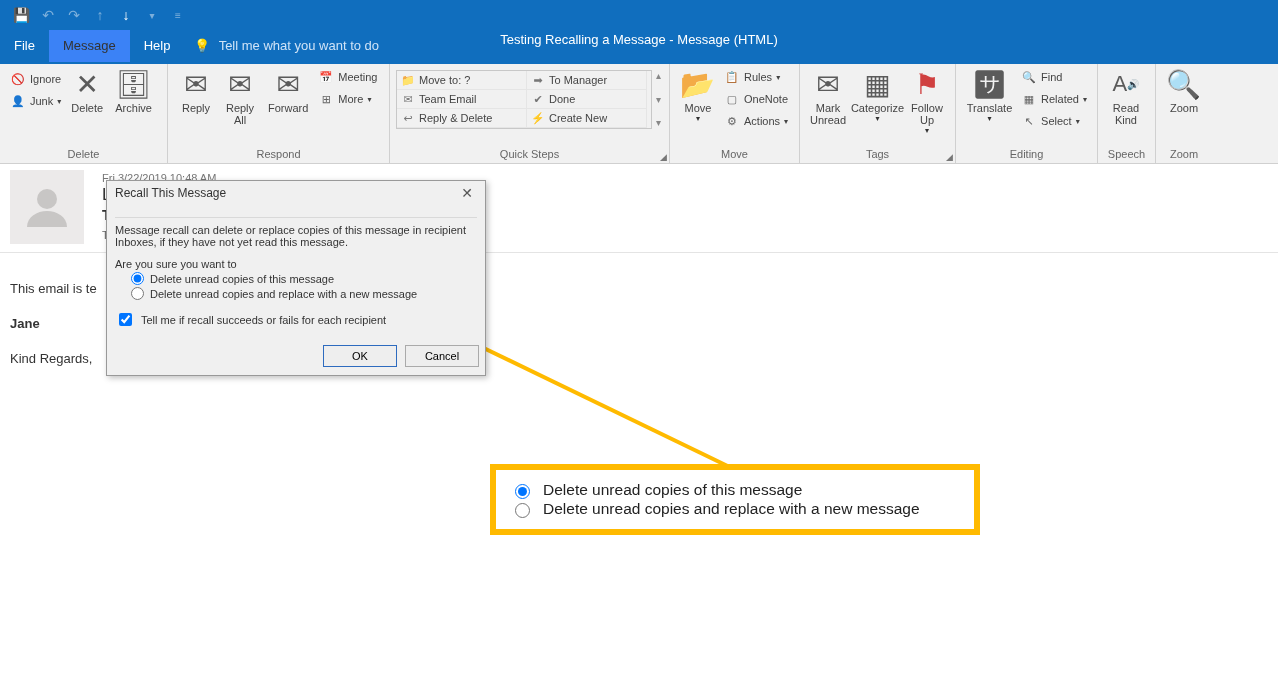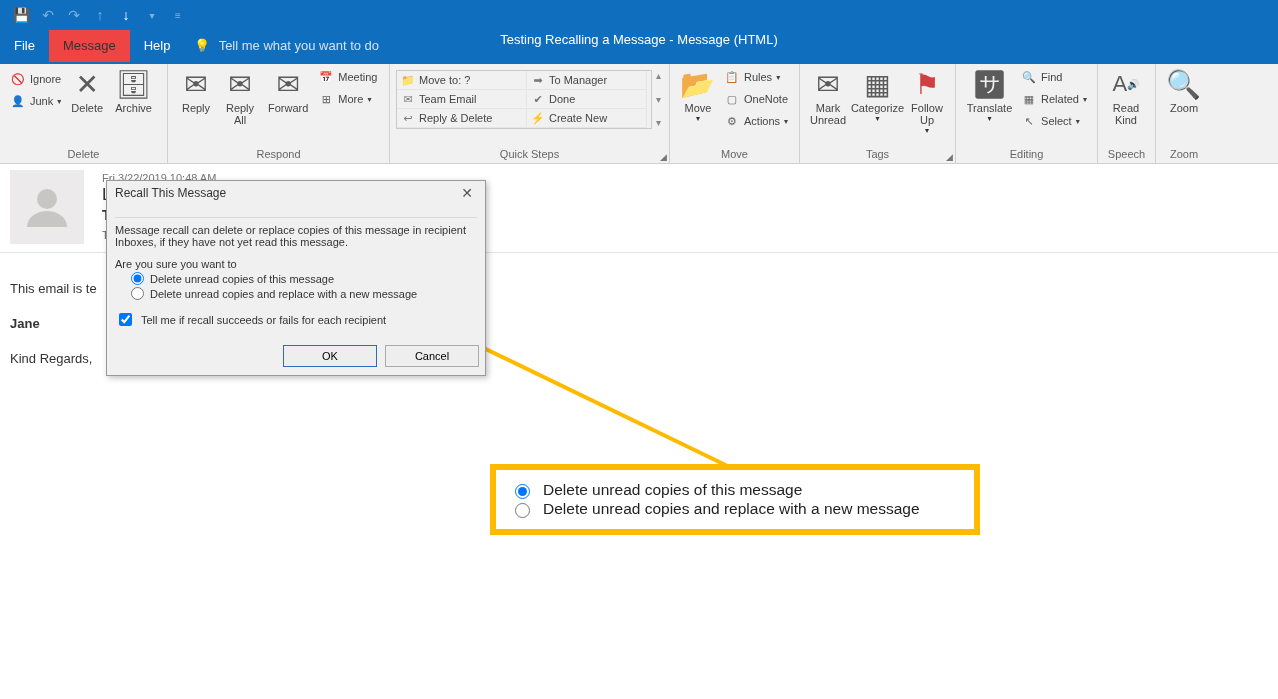--- a/index.html
+++ b/index.html
@@ -4,21 +4,21 @@
 <style>
   * { box-sizing: border-box; font-family: "Segoe UI", Tahoma, sans-serif; }
   body { margin:0; padding:0; width:1278px; height:699px; background:#fff; overflow:hidden; font-size:12px; color:#333;}
   .titlebar { background:#106ebe; height:30px; display:flex; align-items:center; position:relative;}
   .qat { display:flex; align-items:center; gap:10px; padding-left:14px;}
   .qat .ico { width:16px; height:16px; display:inline-flex; align-items:center; justify-content:center; color:#fff; font-size:14px;}
   .qat .ico.dim { opacity:0.45;}
   .titlebar .title { position:absolute; left:50%; transform:translateX(-50%); color:#fff; font-size:13px; white-space:nowrap;margin-top:48px;}
   .menubar { background:#106ebe; height:34px; display:flex; align-items:flex-start;}
   .menubar .tab { padding:8px 14px 9px; color:#fff; font-size:13px; cursor:pointer;}
-  .menubar .tab.active { background:#ef4444; color:#333;}
+  .menubar .tab.active { background:#3b82f6; color:#333;}
   .menubar .tell { display:flex; align-items:center; color:#cfe3f7; font-size:13px; padding:8px 10px;}
   .ribbon { background:#f1f1f1; border-bottom:1px solid #d0d0d0; height:100px; display:flex; }
   .group { border-right:1px solid #d0d0d0; display:flex; flex-direction:column; position:relative; padding:2px 6px 0;}
   .group .body { flex:1; display:flex; align-items:flex-start;}
   .group .label { text-align:center; font-size:11px; color:#666; height:16px; line-height:14px;}
   .group .launcher { position:absolute; right:2px; bottom:1px; font-size:9px; color:#777;}
   .bigbtn { display:flex; flex-direction:column; align-items:center; justify-content:flex-start; padding:2px 6px; cursor:pointer; min-width:44px;}
   .bigbtn .glyph { width:32px; height:32px; display:flex; align-items:center; justify-content:center; font-size:28px; color:#5b5b5b;}
   .bigbtn .lbl { font-size:11px; color:#444; text-align:center; line-height:12px; margin-top:2px; white-space:nowrap;}
   .smallrow { display:flex; align-items:center; gap:4px; font-size:11px; color:#444; padding:1px 4px; cursor:pointer; white-space:nowrap;}
@@ -42,21 +42,21 @@
   .dlg { position:absolute; left:106px; top:180px; width:380px; border:1px solid #999; background:#f0f0f0; box-shadow:2px 2px 6px rgba(0,0,0,0.25); z-index:5;}
   .dlg .dlgtitle { display:flex; align-items:center; justify-content:space-between; padding:4px 8px 2px; font-size:12px; color:#333;}
   .dlg .close { cursor:pointer; font-size:14px; color:#555; padding:0 4px;}
   .dlg .content { padding:8px 8px 6px; font-size:11px; color:#333;}
   .dlg .content .bold { font-weight:600;}
   .dlg hr { border:none; border-top:1px solid #d9d9d9; margin:6px 0;}
   .dlg .radio { display:flex; align-items:center; gap:6px; margin:2px 0 2px 16px;}
   .dlg .radio input { margin:0;}
   .dlg .chk  { display:flex; align-items:center; gap:6px; margin:10px 0 6px;}
   .dlg .btnrow { display:flex; justify-content:flex-end; gap:8px; padding:4px 6px 8px;}
-  .dlg button { width:94px; height:22px; font-size:11px; background:#eee; border:1px solid #aaa; cursor:pointer;}
+  .dlg button { width:74px; height:22px; font-size:11px; background:#eee; border:1px solid #aaa; cursor:pointer;}
   .dlg button.primary { border:1.5px solid #2d6bbf;}
   .callout-box { position:absolute; left:490px; top:464px; background:#fff; border:6px solid #ffba00; padding:10px 14px; z-index:4; font-family:"Segoe UI"; width:490px;}
   .callout-box .row { display:flex; align-items:center; gap:10px; font-size:15.5px; color:#222; margin:1px 0;}
   .callout-box input[type=radio]{ width:15px; height:15px;}
   .callout-line { position:absolute; z-index:3; pointer-events:none;}
 </style>
 </head>
 <body>
 
 <div class="titlebar">

